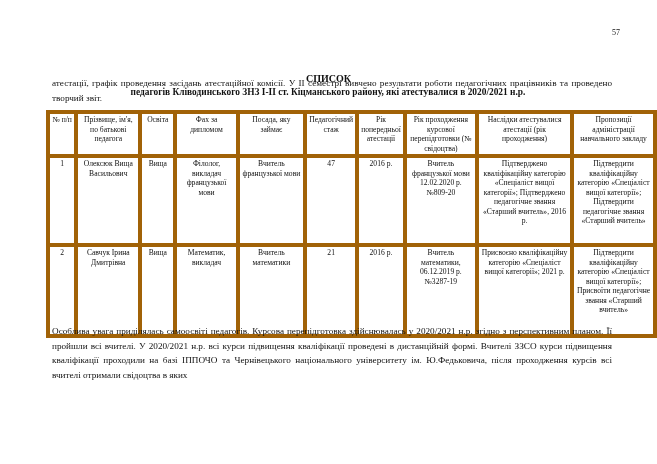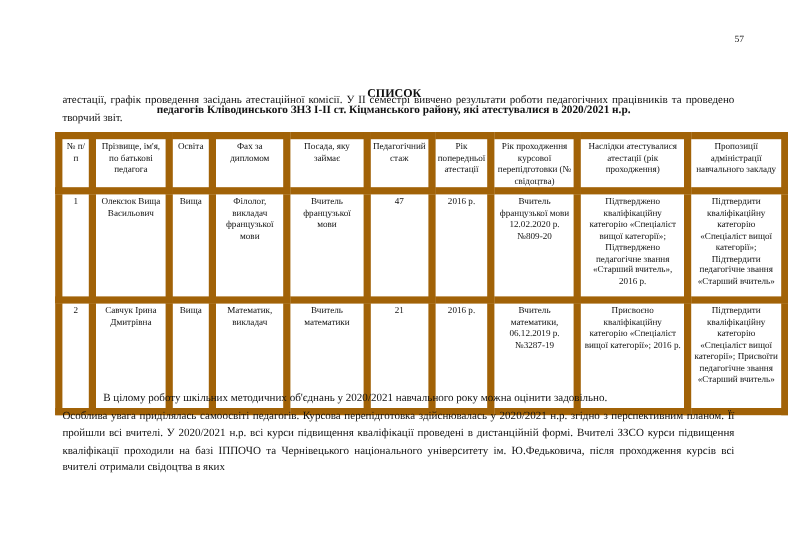--- a/index.html
+++ b/index.html
@@ -7,21 +7,21 @@
          font-family: "Liberation Serif", "DejaVu Serif", serif; color: #111; }
   .page-num { position: absolute; top: 28px; left: 612px; font-size: 8px; }
   .intro { position: absolute; top: 44px; left: 52px; width: 560px;
            font-size: 9.2px; line-height: 14.5px; text-align: justify; margin-top: 32px; }
   .title { position: absolute; top: 73px; left: 0; width: 657px; text-align: center;
            font-weight: bold; font-size: 10px; }
   .subtitle { position: absolute; top: 87px; left: 0; width: 656px; text-align: center;
            font-weight: bold; font-size: 9.4px; }
   table { position: absolute; top: 110px; left: 46px; border-collapse: collapse;
           font-size: 7.6px; line-height: 9.5px; }
-  td, th { border: 6px solid #a16207; text-align: center; vertical-align: top;
+  td, th { border: 4px solid #a16207; text-align: center; vertical-align: top;
            padding: 1px 2px; font-weight: normal; }
   th { height: 37px; }
   tr.r1 td { height: 83px; }
   tr.r2 td { height: 85px; }
   .outro { position: absolute; top: 324px; left: 52px; width: 560px;
            font-size: 9.2px; line-height: 14.6px; text-align: justify; }
   .outro p { margin: 0; }
   .indent { text-indent: 34px; }
 </style>
 </head>
@@ -62,22 +62,21 @@
     </tr>
     <tr class="r2">
       <td>2</td>
       <td>Савчук Ірина Дмитрівна</td>
       <td>Вища</td>
       <td>Математик, викладач</td>
       <td>Вчитель математики</td>
       <td>21</td>
       <td>2016 р.</td>
       <td>Вчитель математики, 06.12.2019 р. №3287-19</td>
-      <td>Присвоєно кваліфікаційну категорію «Спеціаліст вищої категорії»; 2016 р.</td>
+      <td>Присвоєно кваліфікаційну категорію «Спеціаліст вищої категорії»; 2021 р.</td>
       <td>Підтвердити кваліфікаційну категорію «Спеціаліст вищої категорії»; Присвоїти педагогічне звання «Старший вчитель»</td>
     </tr>
   </tbody>
 </table>
 
 <div class="outro">
-  <p class="indent">В цілому роботу шкільних методичних об'єднань у 2020/2021 навчального року можна оцінити задовільно.</p>
   <p>Особлива увага приділялась самоосвіті педагогів. Курсова перепідготовка здійснювалась у 2020/2021 н.р. згідно з перспективним планом. Її пройшли всі вчителі. У 2020/2021 н.р. всі курси підвищення кваліфікації проведені в дистанційній формі. Вчителі ЗЗСО курси підвищення кваліфікації проходили на базі ІППОЧО та Чернівецького національного університету ім. Ю.Федьковича, після проходження курсів всі вчителі отримали свідоцтва в яких</p>
 </div>
 
 </body></html>

